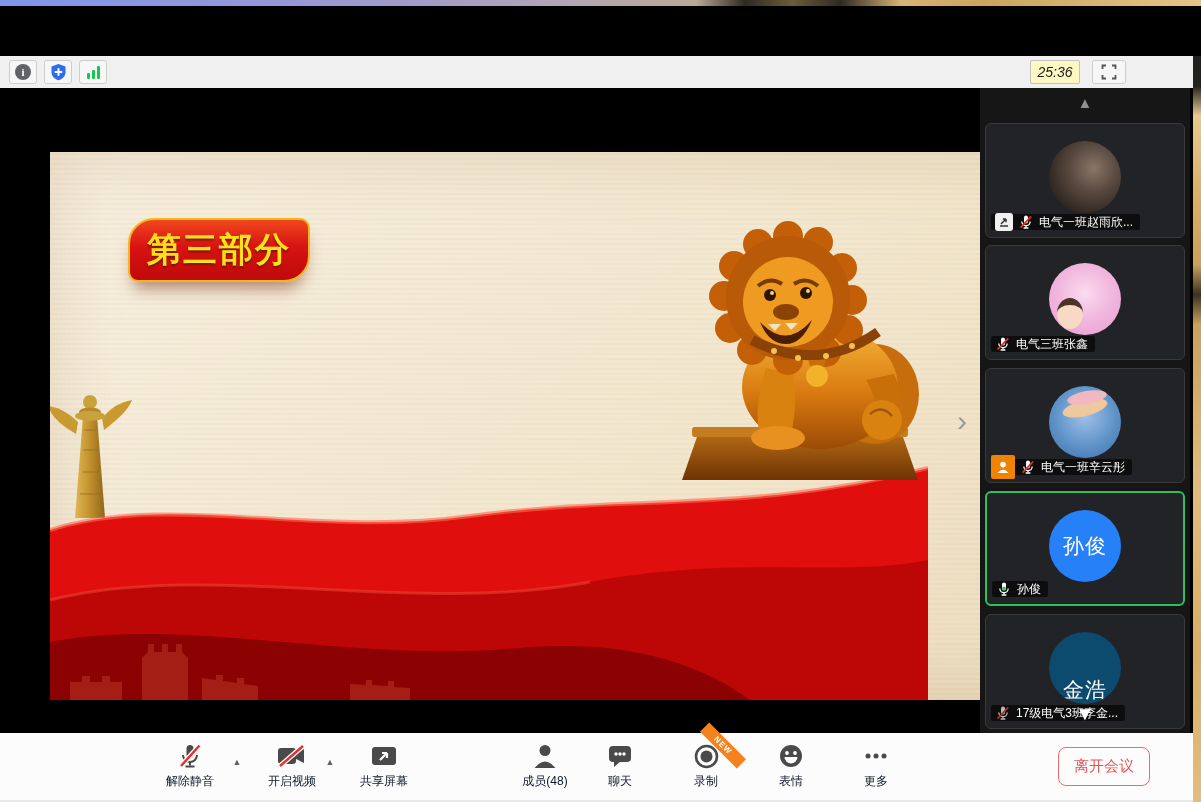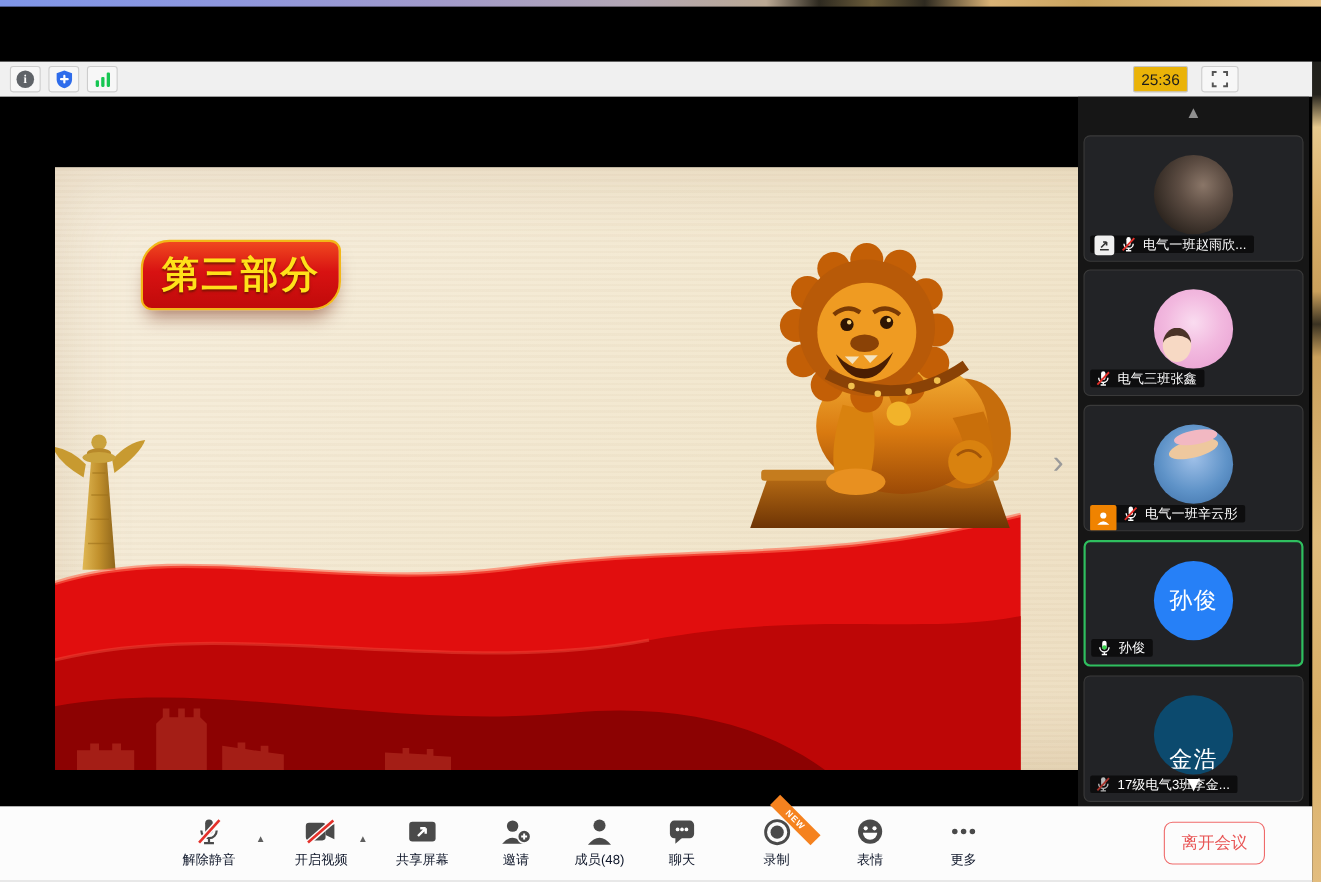--- a/index.html
+++ b/index.html
@@ -36,22 +36,22 @@
   .sbox { width:28px; height:24px; border:1px solid #cdcdcd; border-radius:3px;
     background:#f7f7f7; display:flex; align-items:center; justify-content:center; }
   .info-circle { width:16px; height:16px; border-radius:50%; background:#5f6368;
     color:#fff; font-size:11px; font-weight:bold; font-family:"Liberation Serif",serif;
     display:flex; align-items:center; justify-content:center; }
   .signal { display:flex; align-items:flex-end; gap:2px; height:13px; }
   .signal i { display:block; width:3px; background:#17c653; border-radius:1px; }
   .signal i:nth-child(1){height:6px} .signal i:nth-child(2){height:9px} .signal i:nth-child(3){height:13px}
   .status-right { position:absolute; right:67px; top:4px; display:flex; gap:12px; }
   .timer-box { min-width:50px; height:24px; border:1px solid #c2c2c2; border-radius:2px;
-    background:#eab308; display:flex; align-items:center; justify-content:center;
-    font-size:14px; color:#1c1c1c; padding:0 5px; }
+    background:#fef9c3; display:flex; align-items:center; justify-content:center;
+    font-size:14px; color:#1c1c1c; padding:0 5px;font-style:italic; }
   .fs-box { width:34px; height:24px; border:1px solid #cdcdcd; border-radius:3px;
     background:#f7f7f7; display:flex; align-items:center; justify-content:center; }
 
   
   .main { position:absolute; left:0; top:88px; width:1193px; height:645px; background:#000; }
 
   
   .slide { position:absolute; left:50px; top:64px; width:1056px; height:548px; overflow:hidden;
     background:linear-gradient(135deg,#f7efdf 0%,#f2e7ce 55%,#ecdcbf 100%);
     box-shadow:inset 0 0 70px rgba(160,120,70,.22); }
@@ -94,21 +94,21 @@
   .av-photo2::after { content:""; position:absolute; left:8px; bottom:6px; width:26px; height:24px;
     border-radius:50%; background:#f7d9c4; border-top:7px solid #4a3328; }
   .av-photo3 { background:radial-gradient(circle at 50% 42%,#9fc0e8 0%,#5f93c8 55%,#3c6ea6 100%); position:absolute; }
   .av-photo3::before { content:""; position:absolute; left:13px; top:14px; width:46px; height:16px;
     border-radius:50%; background:#eec89e; transform:rotate(-14deg); }
   .av-photo3::after { content:""; position:absolute; left:18px; top:5px; width:40px; height:13px;
     border-radius:50%; background:#f2b8c2; transform:rotate(-10deg); }
   .av-init1 { background:#2680f7; } .av-init2 { background:#0c4a6e;align-items:flex-end; }
   .avatar .init-text { color:#fff; font-size:21px; letter-spacing:1px; }
   .namebar { position:absolute; left:5px; bottom:7px; height:16px; max-width:188px;
-    background:rgba(8,8,8,.78); border-radius:2px; display:flex; 
+    background:rgba(8,8,8,.78); border-radius:2px; display:flex; align-items:center;
     gap:5px; padding:0 7px 0 4px; }
   .namebar .pname { color:#fff; font-size:12px; white-space:nowrap; overflow:hidden; }
   .badge-share { width:18px; height:18px; background:#f0f0f0; border-radius:3px;
     display:flex; align-items:center; justify-content:center; flex:0 0 auto; }
   .badge-host { width:24px; height:24px; margin-left:-4px; background:#f08300; border-radius:2px;
     display:flex; align-items:center; justify-content:center; flex:0 0 auto; }
   .mic16 { width:16px; height:16px; flex:0 0 auto; }
 
   
   .bottom-bar { position:absolute; left:0; top:733px; width:1193px; height:69px;
@@ -387,31 +387,20 @@
     <div class="tb-btn b3">
       <div class="ticon">
         <svg width="28" height="22" viewBox="0 0 28 22">
           <rect x="2" y="2" width="24" height="18" rx="3" fill="#4a4a4a"></rect>
           <path d="M10 15 L17 8 M17 8 H12 M17 8 V13" fill="none" stroke="#fff" stroke-width="2.2"></path>
         </svg>
       </div>
       <div class="tlabel">共享屏幕</div>
     </div>
 
-    <div class="tb-btn b4">
-      <div class="ticon">
-        <svg width="28" height="26" viewBox="0 0 28 26">
-          <circle cx="11" cy="8" r="5.2" fill="#4a4a4a"></circle>
-          <path d="M1.5 24 q9.5 -11 19 0 Z" fill="#4a4a4a"></path>
-          <circle cx="21.5" cy="17.5" r="6" fill="#4a4a4a" stroke="#fcfcfc" stroke-width="1.6"></circle>
-          <path d="M21.5 14.8 v5.4 M18.8 17.5 h5.4" stroke="#fff" stroke-width="1.8"></path>
-        </svg>
-      </div>
-      <div class="tlabel">邀请</div>
-    </div>
 
     <div class="tb-btn b5">
       <div class="ticon">
         <svg width="24" height="26" viewBox="0 0 24 26">
           <circle cx="12" cy="7.5" r="5.5" fill="#4a4a4a"></circle>
           <path d="M1.5 25 q10.5 -13 21 0 Z" fill="#4a4a4a"></path>
         </svg>
       </div>
       <div class="tlabel">成员(48)</div>
     </div>

